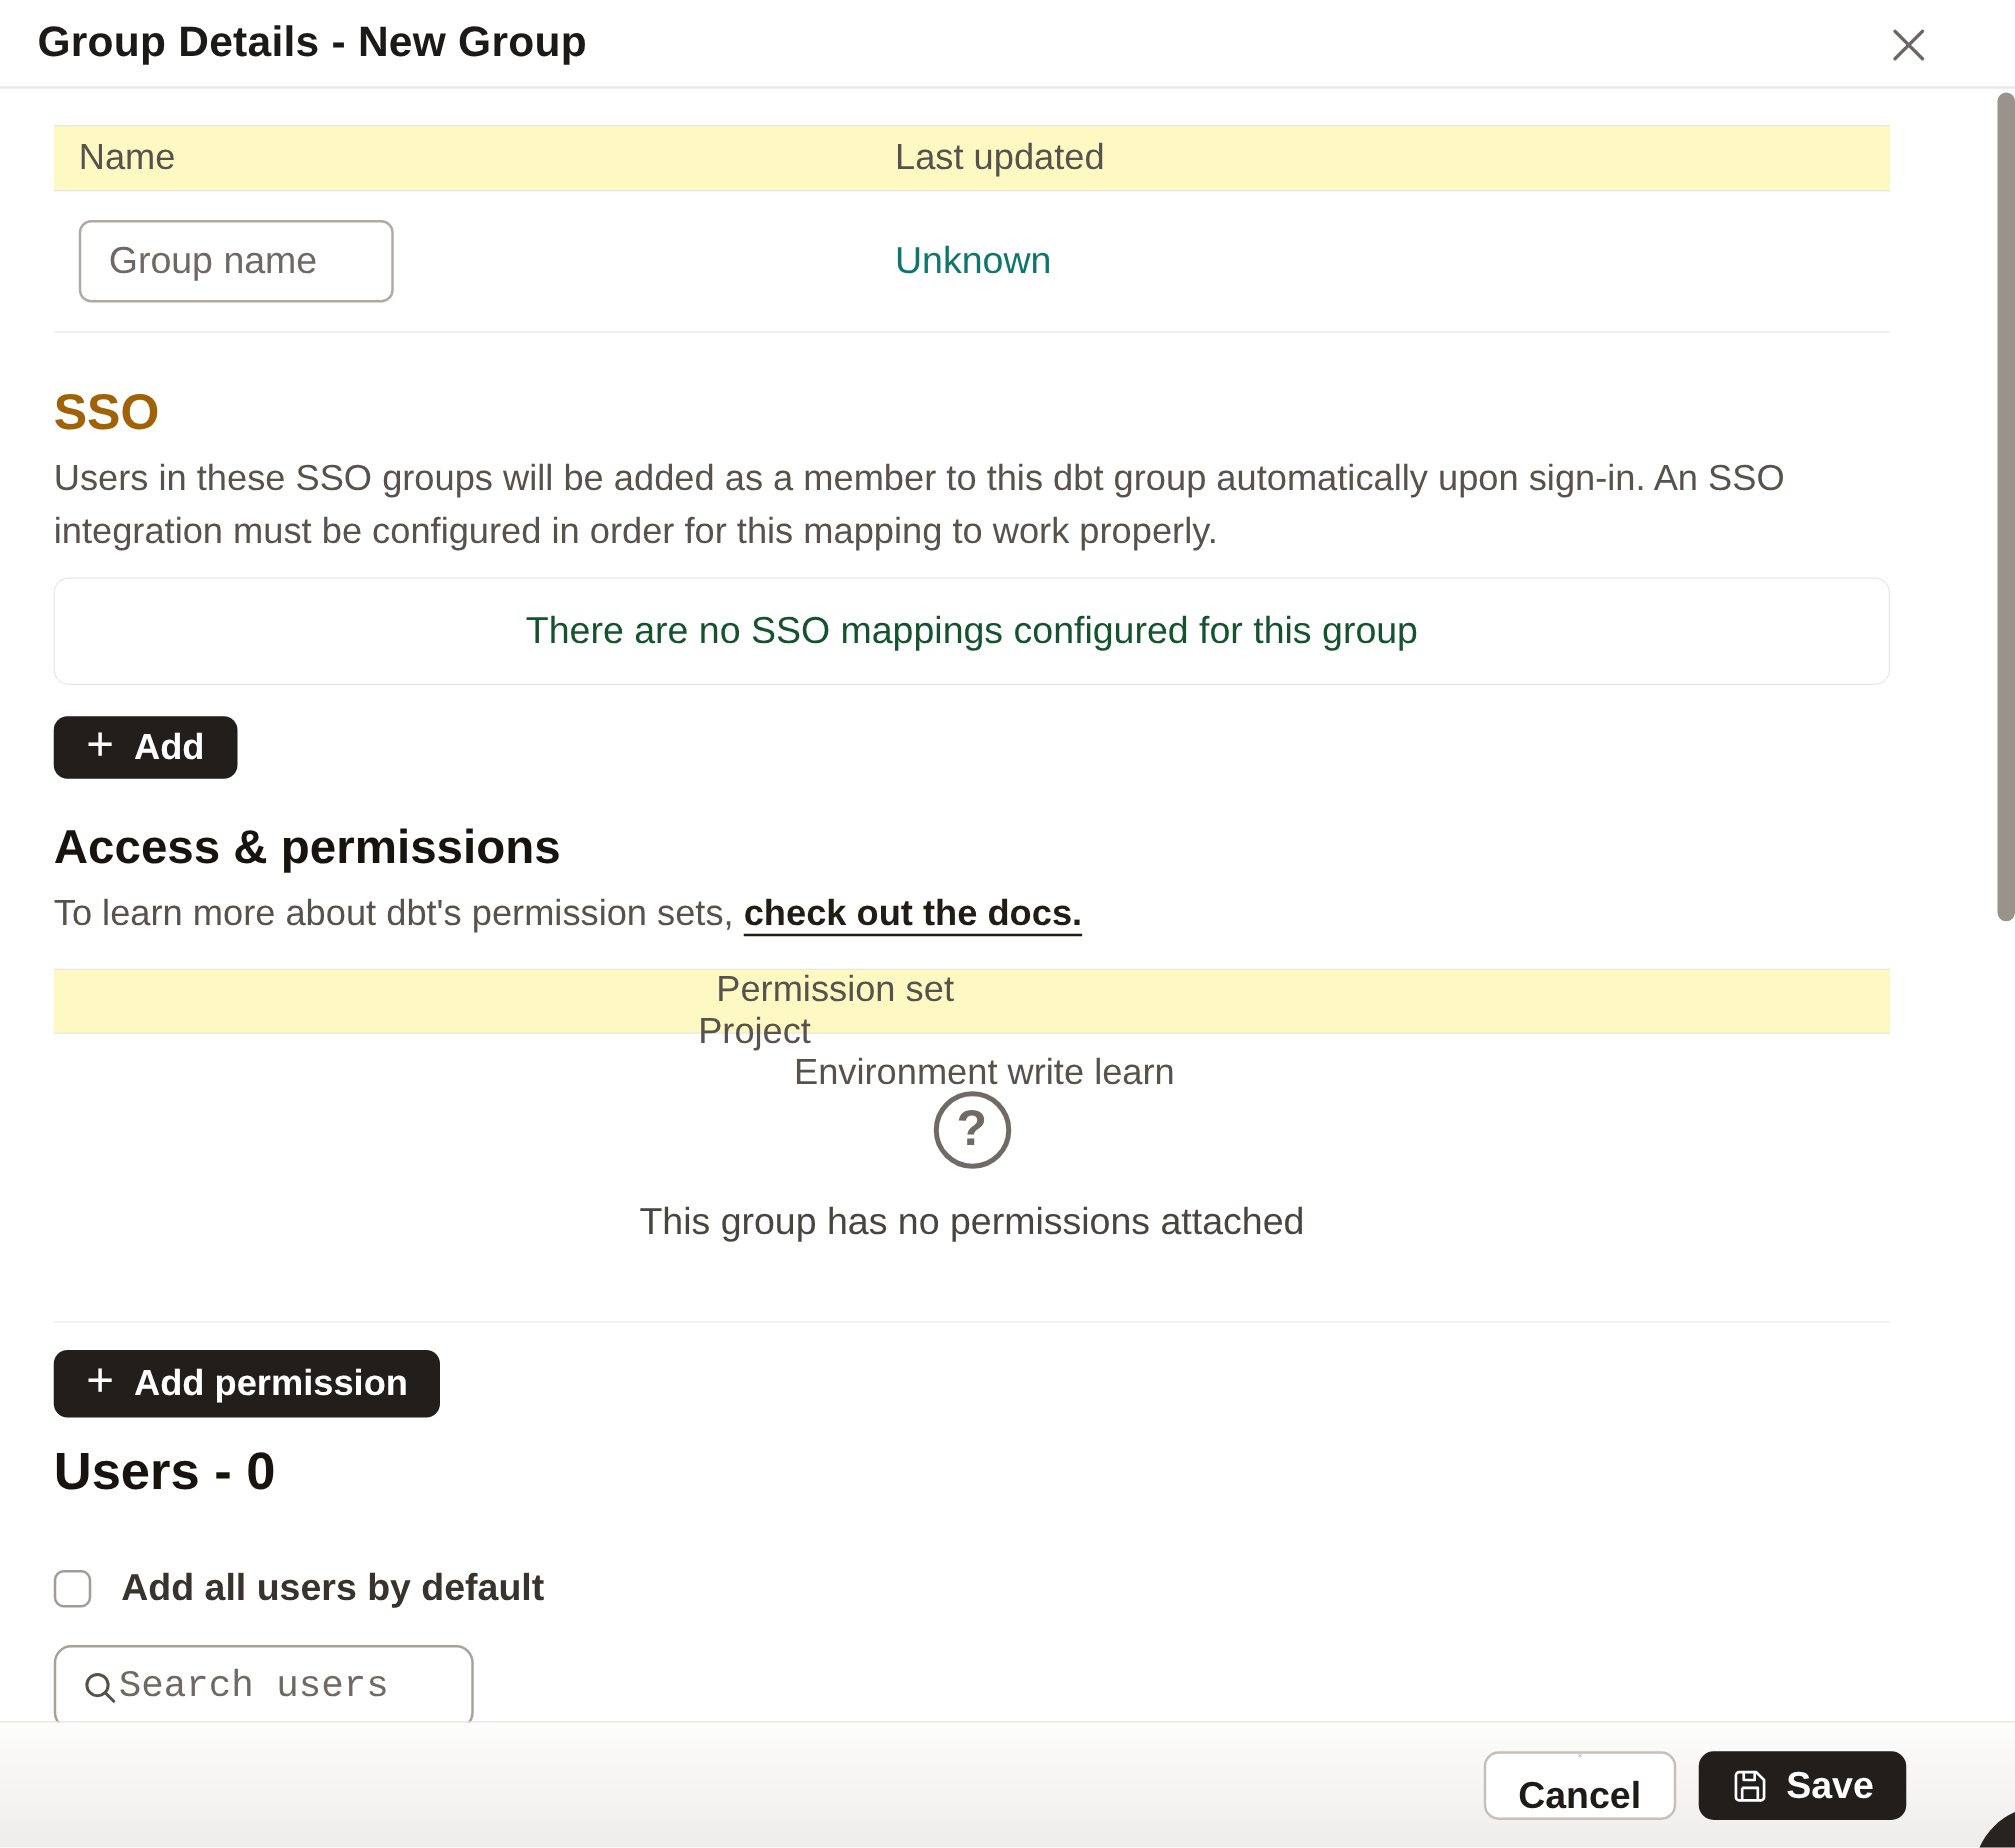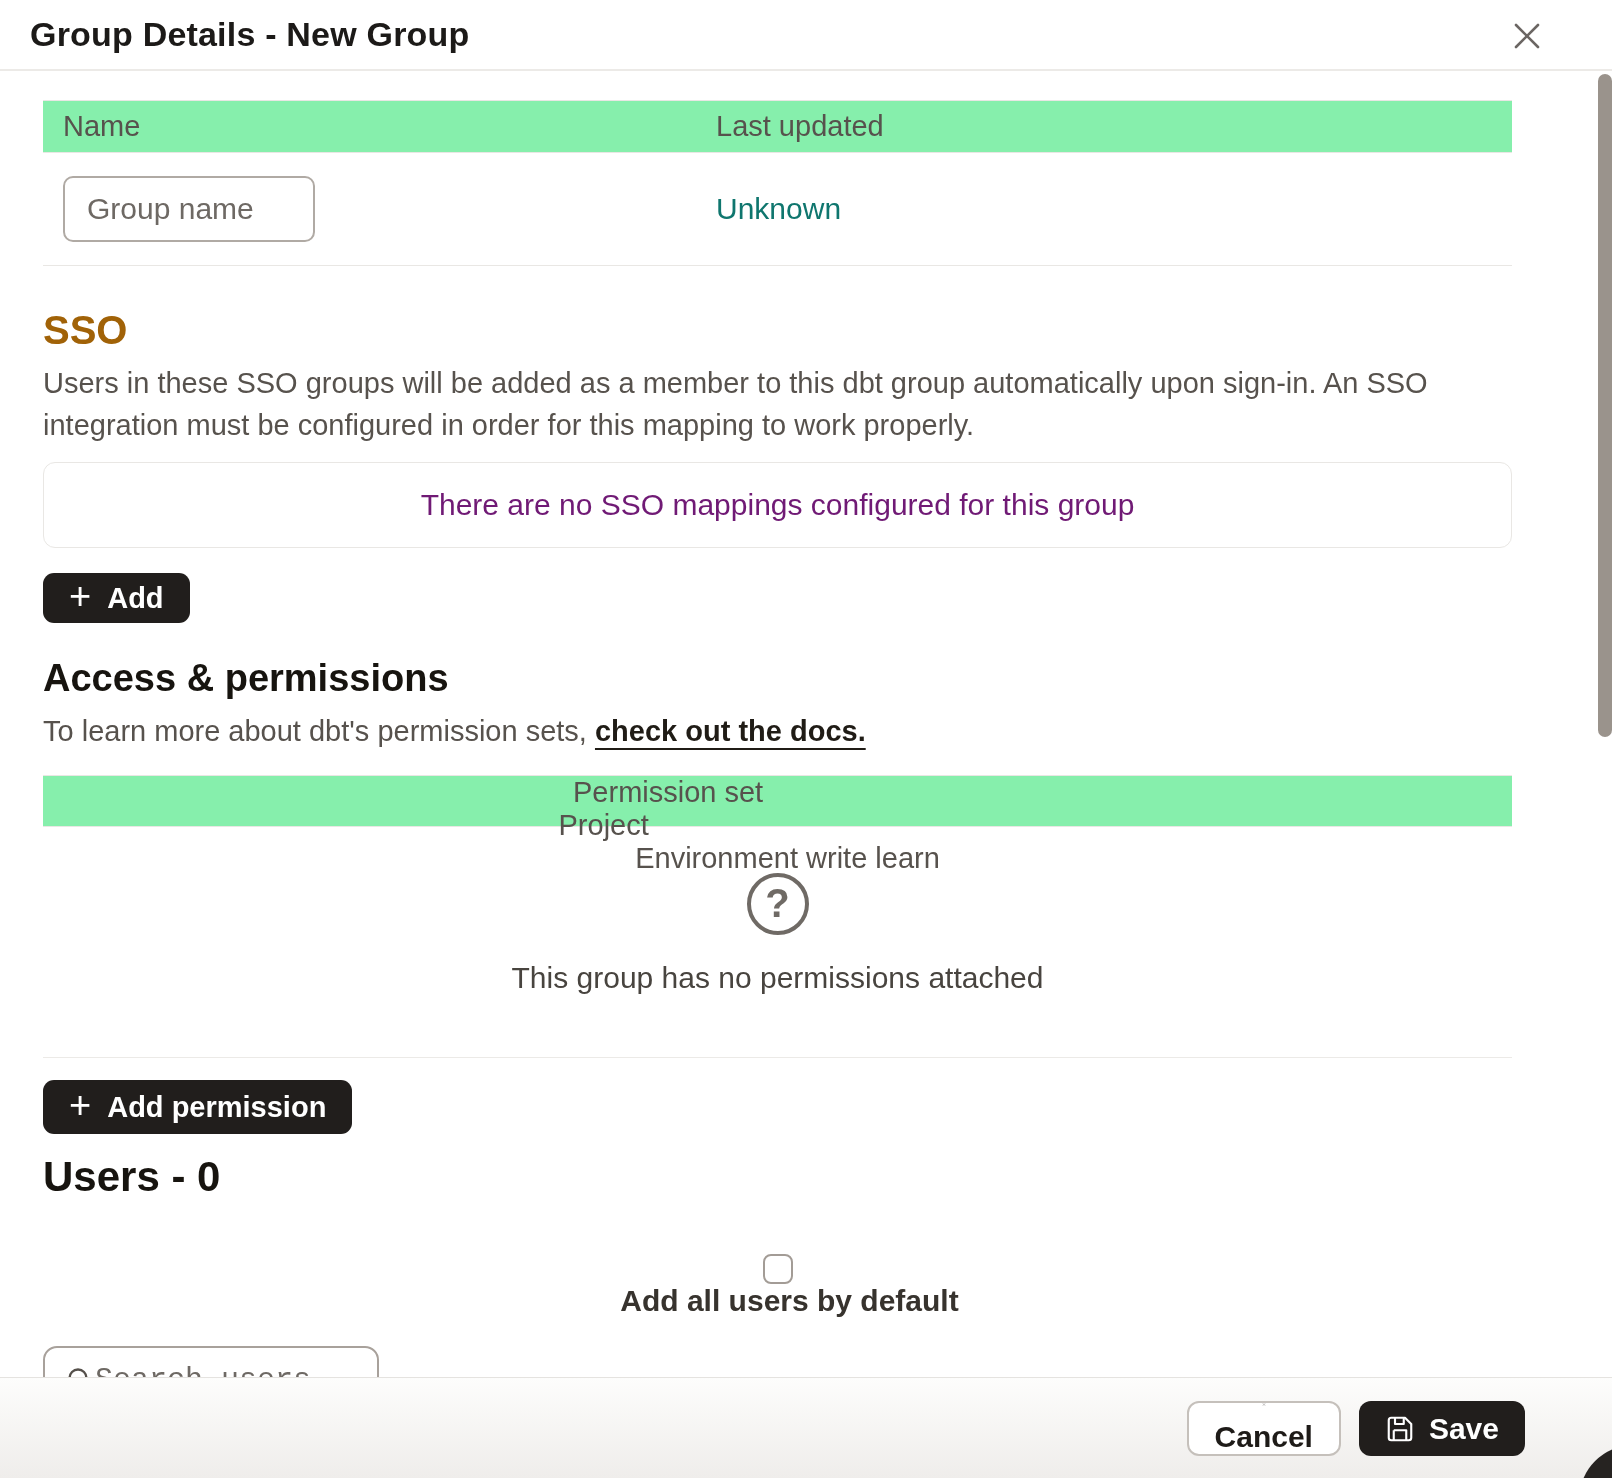--- a/index.html
+++ b/index.html
@@ -27,21 +27,21 @@
     background: none; border: none; cursor: pointer;
     display: flex; align-items: center; justify-content: center;
   }
 
   
   .content { padding: 0 100px 0 43px; }
 
   .t-head {
     display: flex; align-items: center;
     height: 53px;
-    background: #86efac;
+    background: #fef9c3;
     border-top: 1px solid #e9e7e4;
     border-bottom: 1px solid #e9e7e4;
     padding-left: 20px;
     font-size: 29px; color: #57524d;
   }
   .name-table { margin-top: 29px; }
   .col-1 { width: 653px; }
   .t-row {
     display: flex; align-items: center;
     height: 113px;
@@ -60,21 +60,21 @@
   .unknown-val { color: #0f766e; text-align: right; }
 
   .section-heading-xl { margin-top: 40px; font-size: 40px; line-height: 48px; font-weight: 700; color: #a16207; }
   .section-heading-lg { margin-top: 32px; font-size: 38px; line-height: 46px; font-weight: 700; color: #17140f; }
   .section-desc { margin-top: 8px; font-size: 29px; line-height: 42px; color: #57524d; max-width: 1465px; }
 
   .sso-empty-box {
     margin-top: 16px; height: 86px;
     border: 1px solid #e9e7e4; border-radius: 12px;
     display: flex; align-items: center; justify-content: center;
-    font-size: 30px; color: #701a75;
+    font-size: 30px; color: #14532d;
   }
 
   .btn-dark {
     display: inline-flex; align-items: center;
     background: #211e1c; color: #ffffff;
     border: none; border-radius: 11px; cursor: pointer;
     font-family: "Liberation Sans", sans-serif;
     font-size: 29px; font-weight: 700;
     padding: 0 26px; gap: 16px;
   }
@@ -94,21 +94,21 @@
   .help-circle {
     width: 62px; height: 62px; margin: 0 auto;
     border: 4px solid #6f6a65; border-radius: 50%;
     display: flex; align-items: center; justify-content: center;
   }
   .help-mark { font-size: 40px; font-weight: 600; color: #6f6a65; line-height: 1; position: relative; top: -1px; }
   .perm-empty-text { margin-top: 26px; font-size: 30px; color: #48443f; }
 
   .users-heading { margin-top: 18px; font-size: 42px; line-height: 50px; font-weight: 700; color: #17140f; }
 
-  .checkbox-row { margin-top: 52px; display: flex; align-items: center; flex-direction: column; }
+  .checkbox-row { margin-top: 52px; display: flex; align-items: center; }
   .checkbox {
     width: 30px; height: 30px; background: #fff;
     border: 2px solid #a39c96; border-radius: 8px; cursor: pointer;
   }
   .checkbox-label { margin-left: 24px; font-size: 30px; font-weight: 700; color: #37332e; }
 
   .search-wrap {
     margin-top: 28px; width: 336px; height: 68px;
     border: 2px solid #a8a19b; border-radius: 14px;
     display: flex; align-items: center; padding: 0 18px 0 20px;

